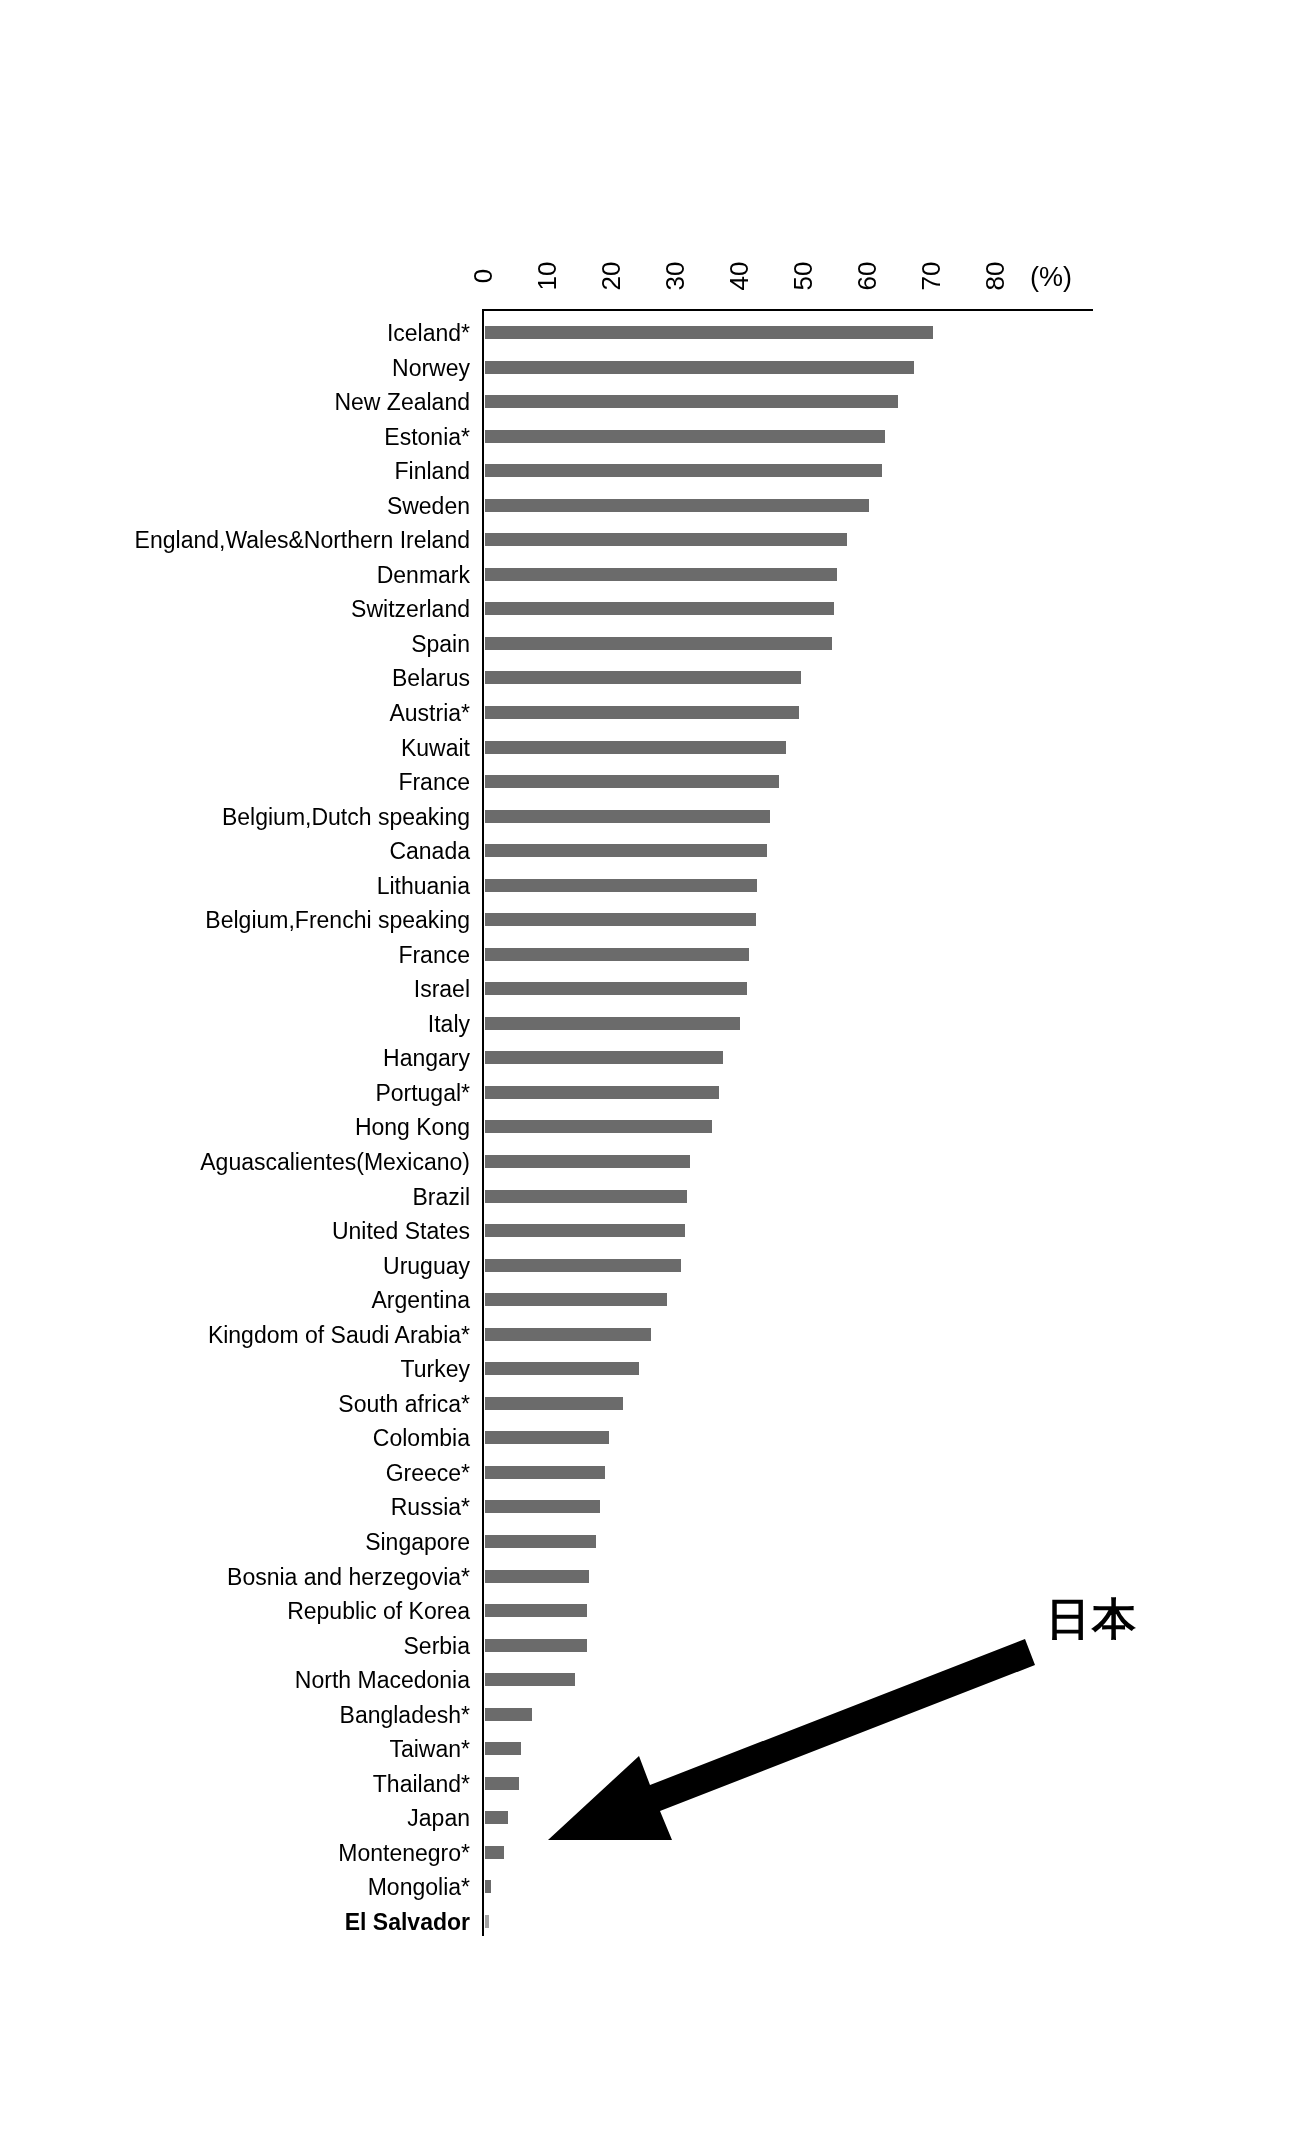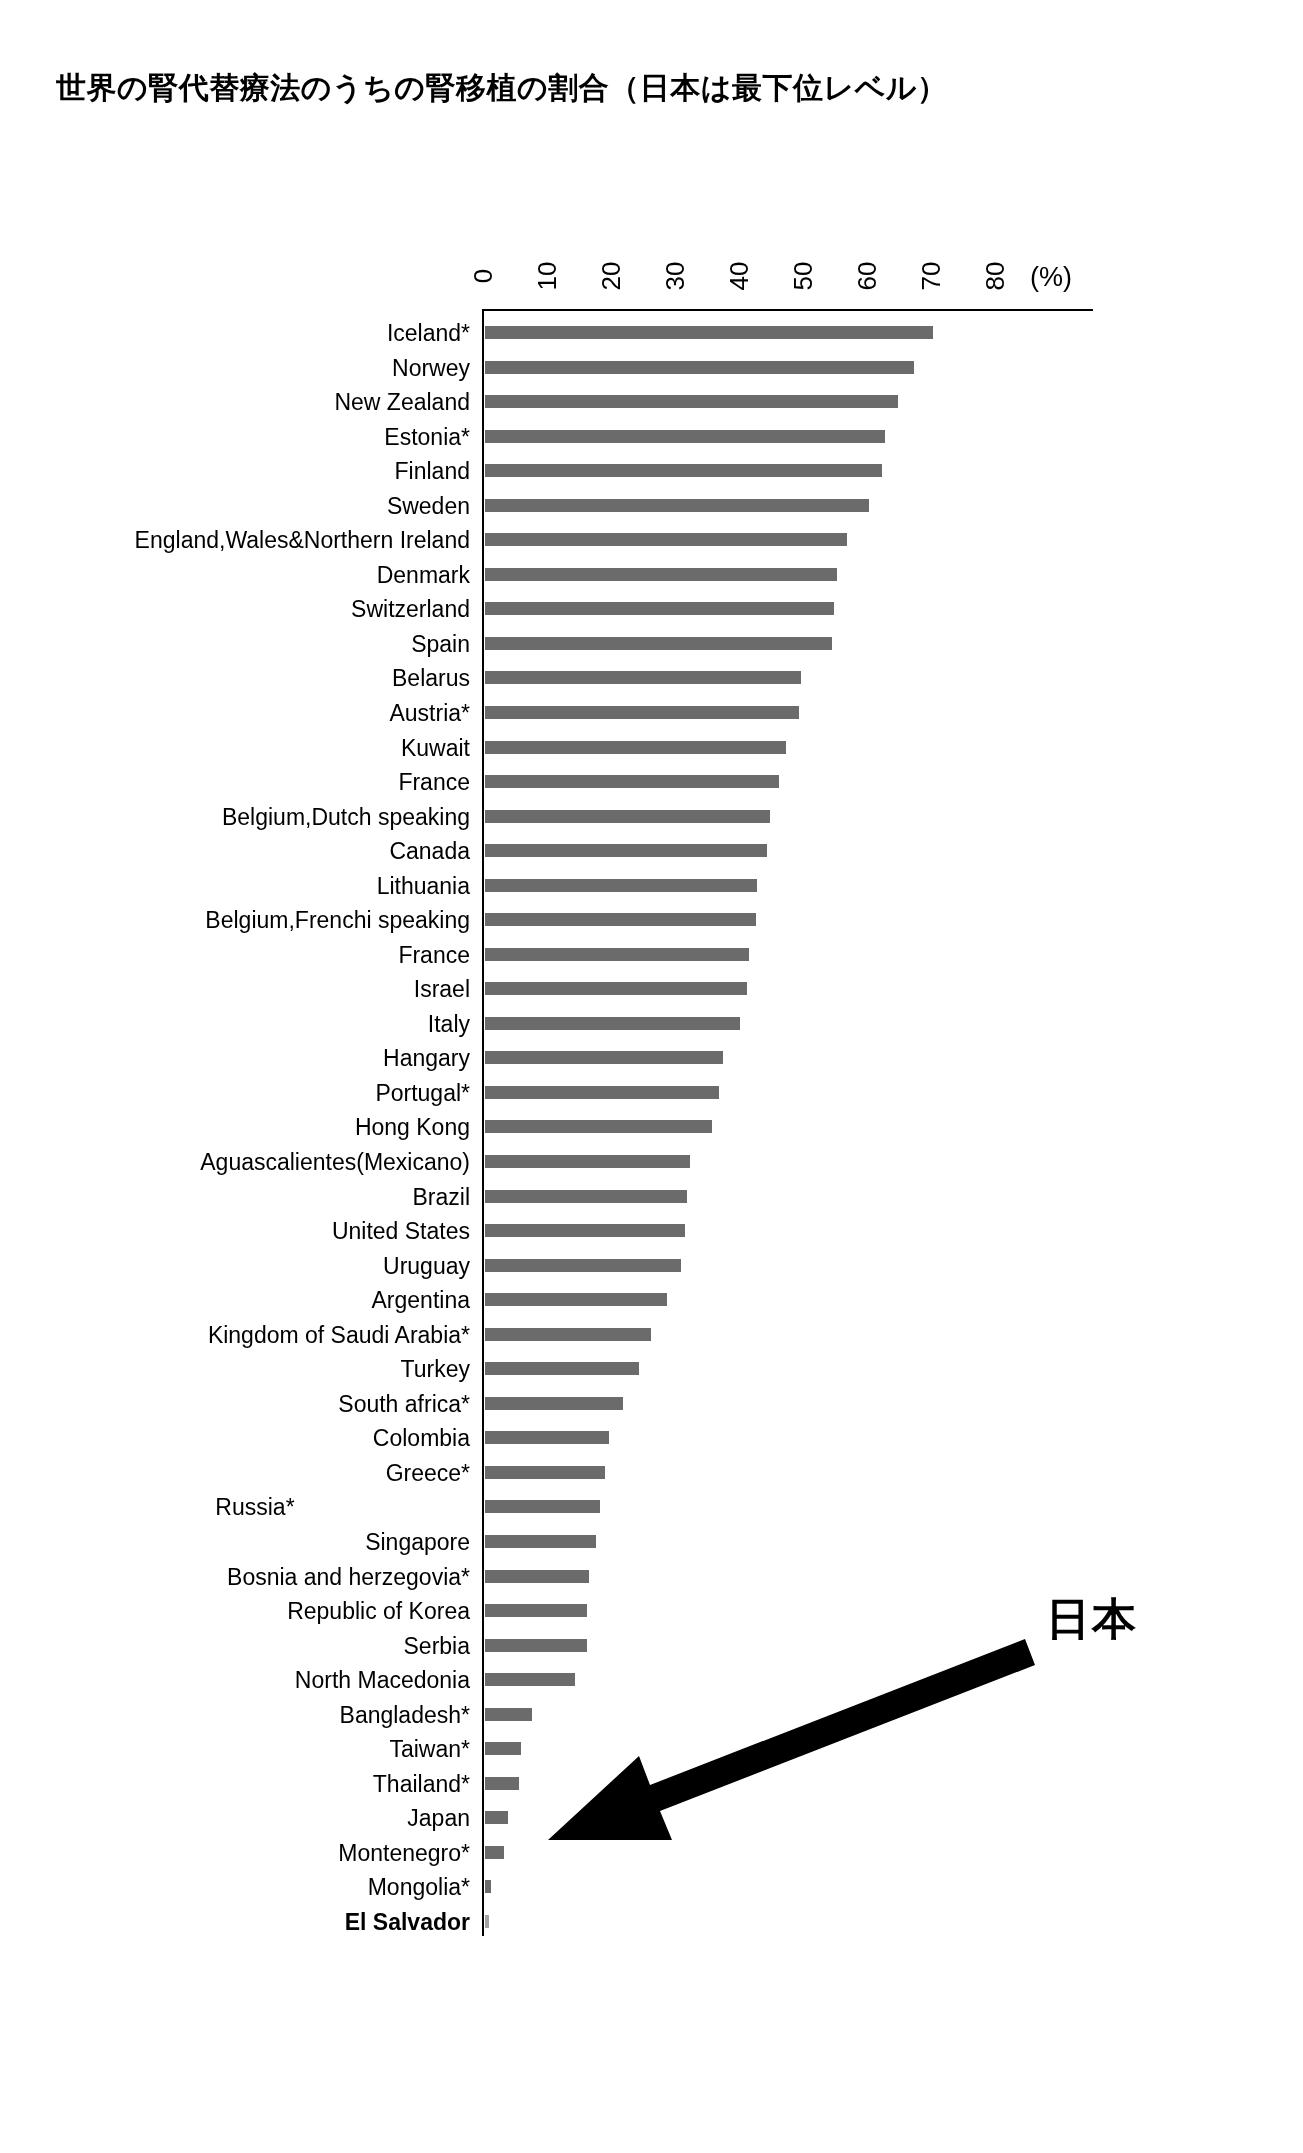--- a/index.html
+++ b/index.html
@@ -41,21 +41,20 @@
     position:absolute;right:31px;top:2034px;
     font-size:26px;white-space:nowrap;
   }
   svg.arrow{position:absolute;left:0;top:0;pointer-events:none;}
 </style>
 </head>
 <body>
 
 <div class="canvas">
 
-  <div class="title">世界の腎代替療法のうちの腎移植の割合（日本は最下位レベル）</div>
 
   <div id="ticks">
       <div class="tick" style="left: 455px; top: 263px;">0</div>
       <div class="tick" style="left: 519px; top: 263px;">10</div>
       <div class="tick" style="left: 583px; top: 263px;">20</div>
       <div class="tick" style="left: 647px; top: 263px;">30</div>
       <div class="tick" style="left: 711px; top: 263px;">40</div>
       <div class="tick" style="left: 775px; top: 263px;">50</div>
       <div class="tick" style="left: 839px; top: 263px;">60</div>
       <div class="tick" style="left: 903px; top: 263px;">70</div>
@@ -94,21 +93,21 @@
       <div class="rowlabel" style="top: 1147.03px;">Aguascalientes(Mexicano)</div>
       <div class="rowlabel" style="top: 1181.57px;">Brazil</div>
       <div class="rowlabel" style="top: 1216.12px;">United States</div>
       <div class="rowlabel" style="top: 1250.66px;">Uruguay</div>
       <div class="rowlabel" style="top: 1285.2px;">Argentina</div>
       <div class="rowlabel" style="top: 1319.75px;">Kingdom of Saudi Arabia*</div>
       <div class="rowlabel" style="top: 1354.29px;">Turkey</div>
       <div class="rowlabel" style="top: 1388.83px;">South africa*</div>
       <div class="rowlabel" style="top: 1423.38px;">Colombia</div>
       <div class="rowlabel" style="top: 1457.92px;">Greece*</div>
-      <div class="rowlabel" style="top: 1492.46px; text-align: center;">Russia*</div>
+      <div class="rowlabel" style="top: 1492.46px;">Russia*</div>
       <div class="rowlabel" style="top: 1527px;">Singapore</div>
       <div class="rowlabel" style="top: 1561.55px;">Bosnia and herzegovia*</div>
       <div class="rowlabel" style="top: 1596.09px;">Republic of Korea</div>
       <div class="rowlabel" style="top: 1630.63px;">Serbia</div>
       <div class="rowlabel" style="top: 1665.18px;">North Macedonia</div>
       <div class="rowlabel" style="top: 1699.72px;">Bangladesh*</div>
       <div class="rowlabel" style="top: 1734.26px;">Taiwan*</div>
       <div class="rowlabel" style="top: 1768.81px;">Thailand*</div>
       <div class="rowlabel" style="top: 1803.35px;">Japan</div>
       <div class="rowlabel" style="top: 1837.89px;">Montenegro*</div>

